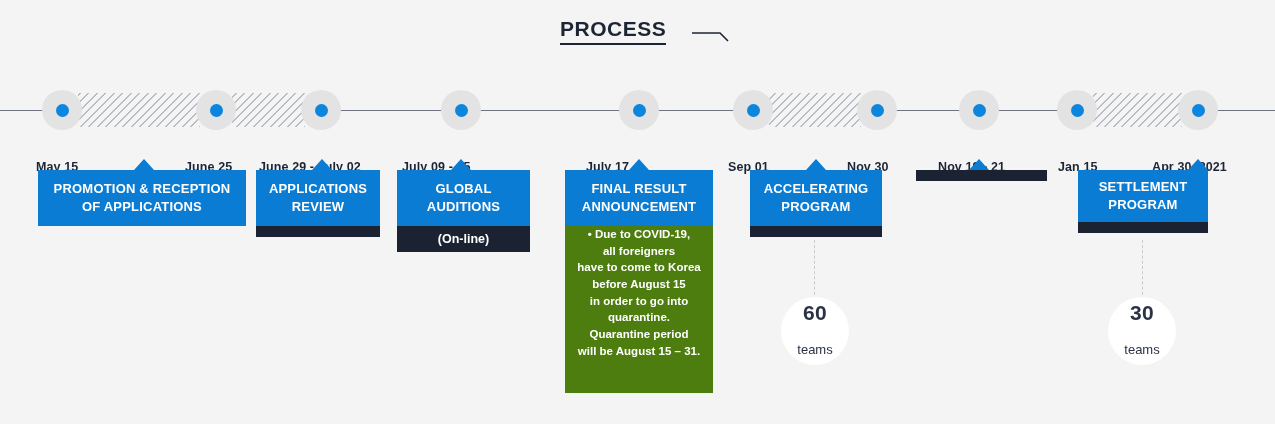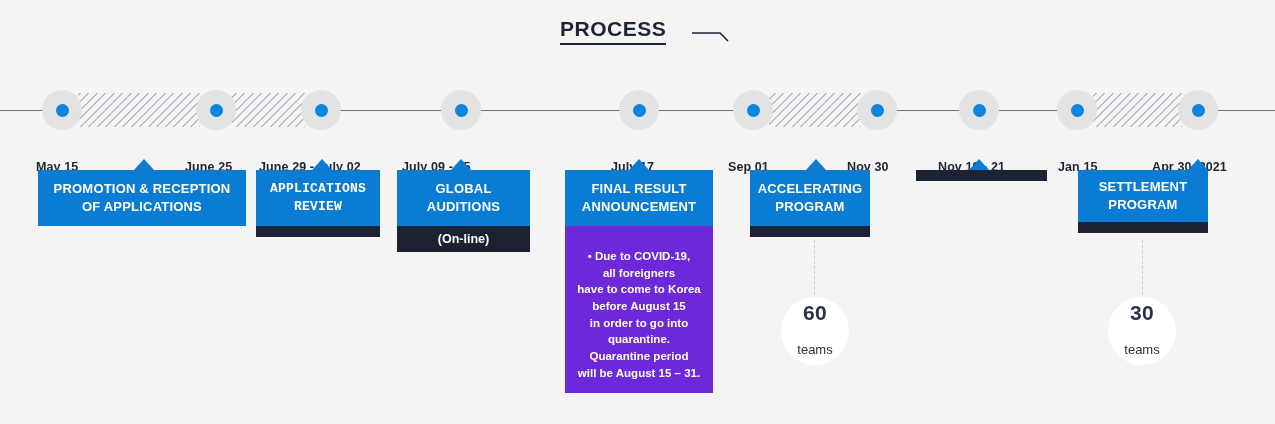--- a/index.html
+++ b/index.html
@@ -126,27 +126,27 @@
     font-weight: bold;
     text-align: center;
     display: flex;
     align-items: center;
     justify-content: center;
     box-sizing: border-box;
   }
   .card-foot.thin { height: 11px; }
   .card-foot.tall { height: 26px; }
   .card-note-red {
-    background: #6d28d9;
+    background: #4d7c0f;
     color: #ffffff;
     font-size: 11.5px;
     font-weight: bold;
     line-height: 1.45;
     text-align: center;
-    padding: 22px 6px 12px 6px;
+    padding: 0 6px 12px 6px;
     box-sizing: border-box;
     white-space: pre-line;
   }
 
   
   .dashed {
     position: absolute;
     width: 0;
     border-left: 1.5px dashed #c6c9ce;
   }
@@ -221,34 +221,34 @@
   <span class="dot"></span>
 </div>
 <div class="node" style="left:1178px;">
   <span class="dot"></span>
 </div>
 
 <div class="node-label" style="left:36px;">May 15</div>
 <div class="node-label" style="left:185px;text-align:center;">June 25</div>
 <div class="node-label" style="left:259px;">June 29 - July 02</div>
 <div class="node-label" style="left:402px;">July 09 - 15</div>
-<div class="node-label" style="left:611px;">July 17</div>
+<div class="node-label" style="left:586px;">July 17</div>
 <div class="node-label" style="left:728px;">Sep 01</div>
 <div class="node-label" style="left:847px;">Nov 30</div>
 <div class="node-label" style="left:938px;">Nov 19 - 21</div>
 <div class="node-label" style="left:1058px;">Jan 15</div>
 <div class="node-label" style="left:1152px;">Apr 30. 2021</div>
 
 <div class="card" style="left:38px; top:170px; width:208px;">
   <div class="card-pointer" style="left:96px;"></div>
   <div class="card-head" style="height:56px; white-space:pre-line;">PROMOTION &amp; RECEPTION
 OF APPLICATIONS</div>
 </div>
 
-<div class="card" style="left:256px; top:170px; width:124px;font-family:Liberation Mono, monospace;">
+<div class="card" style="left:256px; top:170px; width:124px;">
   <div class="card-pointer" style="left:56px;"></div>
   <div class="card-head" style="height:56px; white-space:pre-line;">APPLICATIONS
 REVIEW</div>
   <div class="card-foot thin"></div>
 </div>
 
 <div class="card" style="left:397px; top:170px; width:133px;">
   <div class="card-pointer" style="left:54px;"></div>
   <div class="card-head" style="height:56px; white-space:pre-line;">GLOBAL
 AUDITIONS</div>
@@ -262,21 +262,21 @@
   <div class="card-note-red" style="height:167px;">• Due to COVID-19,
 all foreigners
 have to come to Korea
 before August 15
 in order to go into
 quarantine.
 Quarantine period
 will be August 15 – 31.</div>
 </div>
 
-<div class="card" style="left:750px; top:170px; width:120px;">
+<div class="card" style="left:750px; top:170px; width:132px;">
   <div class="card-pointer" style="left:56px;"></div>
   <div class="card-head" style="height:56px; white-space:pre-line;">ACCELERATING
 PROGRAM</div>
   <div class="card-foot thin"></div>
 </div>
 
 <div class="card" style="left:916px; top:170px; width:131px;">
   <div class="card-pointer" style="left:53px;"></div>
   <div class="card-foot thin"></div>
 </div>

